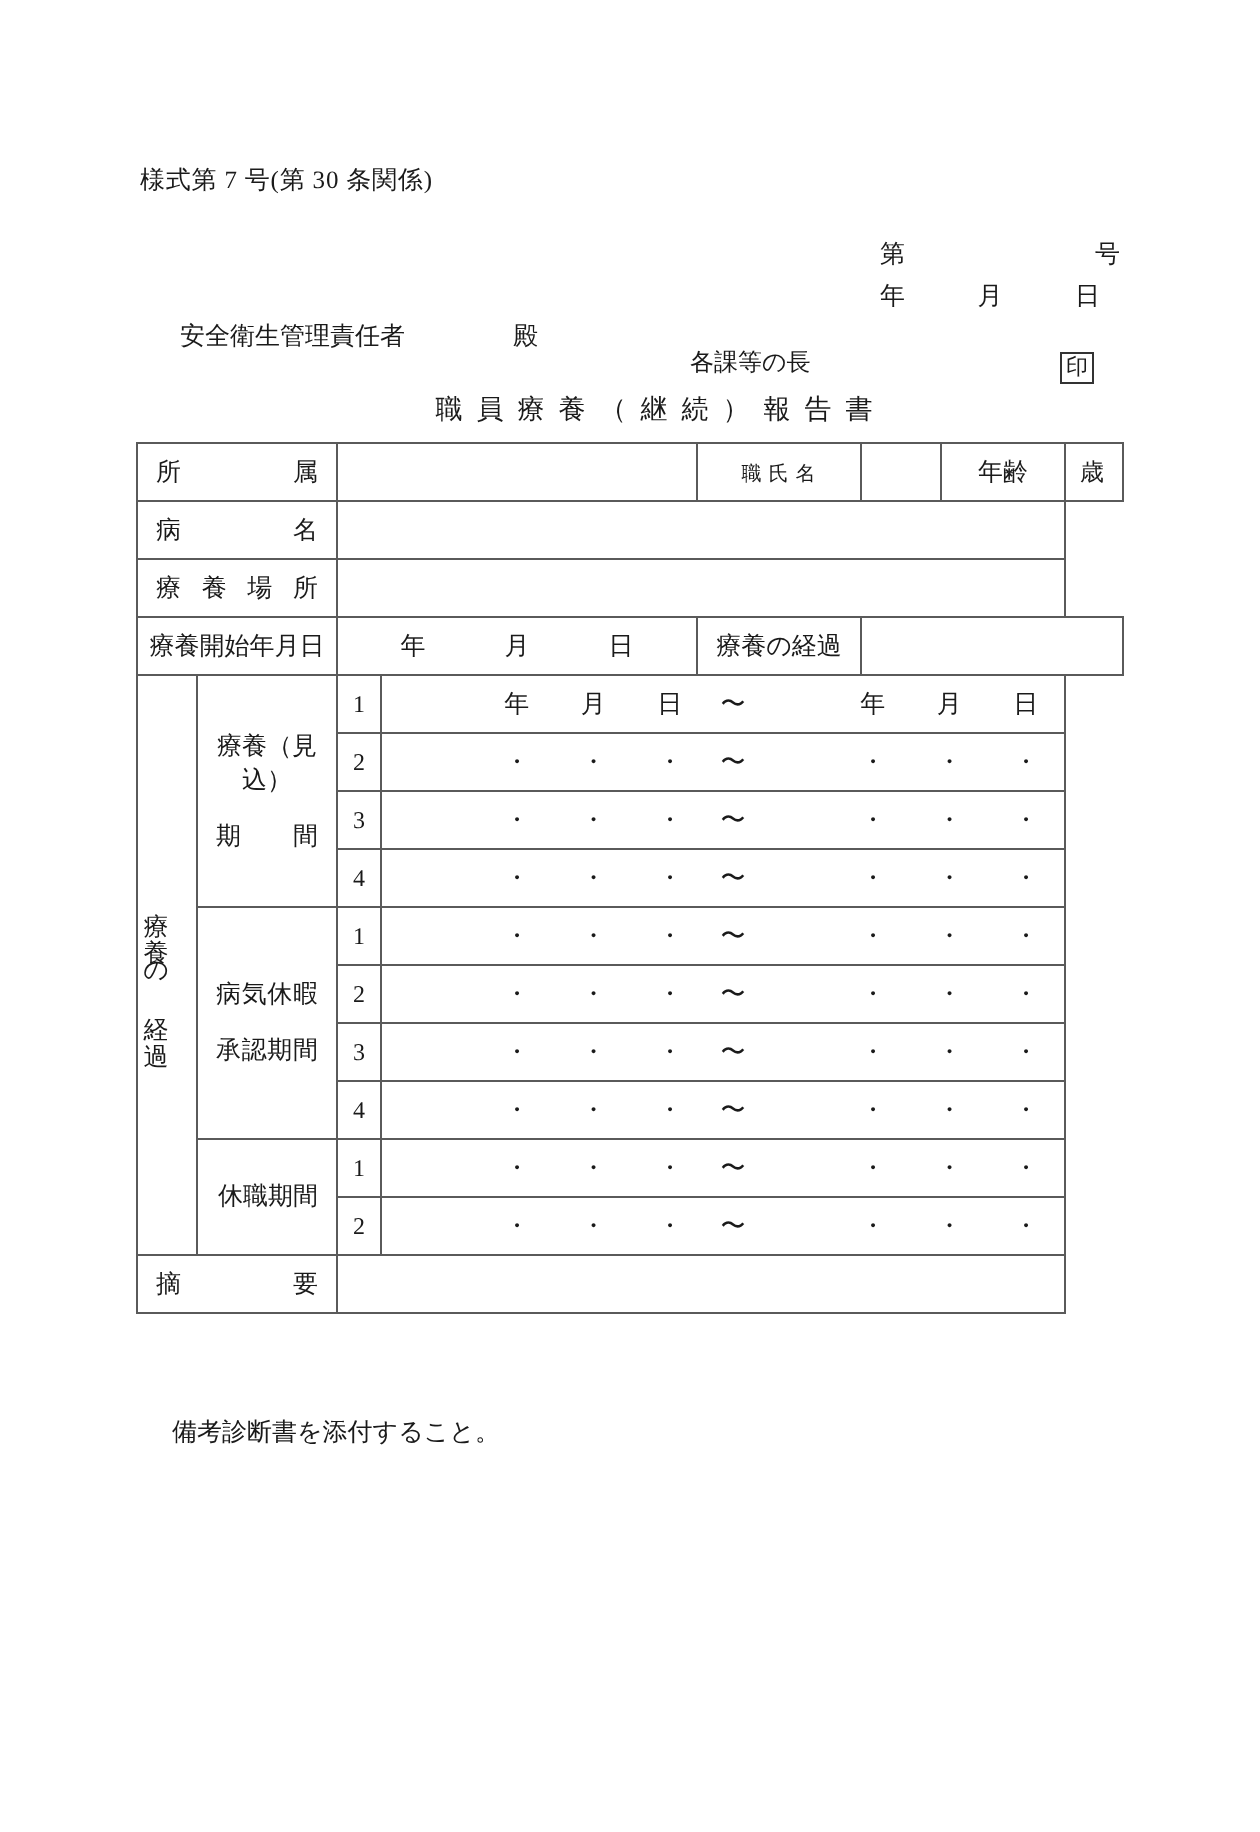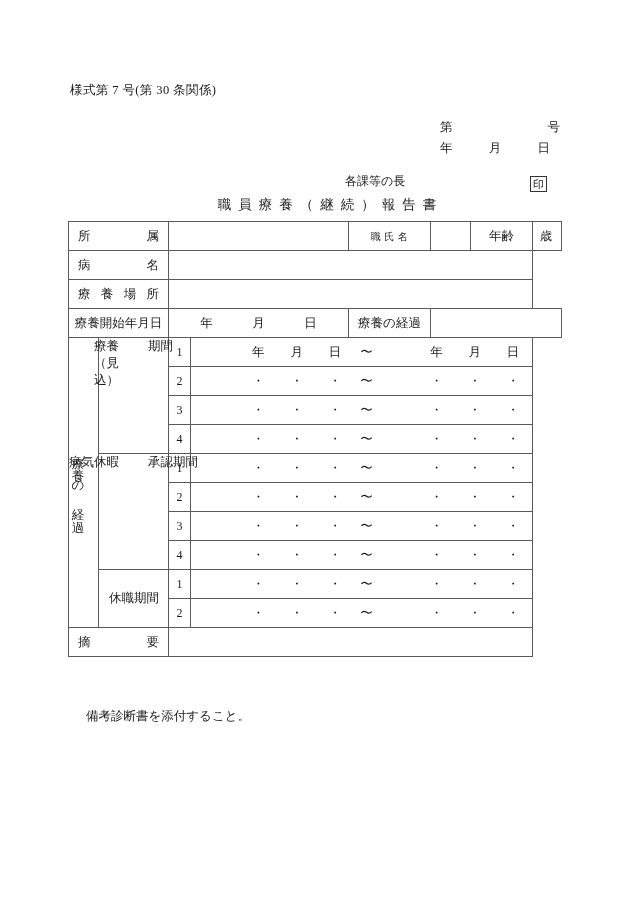--- a/index.html
+++ b/index.html
@@ -151,21 +151,21 @@
     font-size: 12.5px;
     height: 100%;
     display: flex;
     align-items: center;
     justify-content: center;
     padding-top: 6px;
     box-sizing: border-box;
   }
   .sub-label-stack {
     display: flex;
-    flex-direction: row;
+    flex-direction: column;
     justify-content: center;
     height: 100%;
     gap: 11px;
   }
   .sub-label-stack .row-lbl {
     display: flex;
     justify-content: space-between;
     padding: 0 9px;
     font-size: 12.5px;
   }
@@ -200,20 +200,23 @@
     <span>第</span>
     <span>号</span>
   </div>
 
   <div class="doc-date">
     <span>年</span>
     <span>月</span>
     <span>日</span>
   </div>
 
+  <div class="addressee">
+    <span>安全衛生管理責任者</span><span class="honorific">殿</span>
+  </div>
 
   <div class="issuer">各課等の長</div>
   <div class="seal-box">印</div>
 
   <div class="doc-title">職員療養（継続）報告書</div>
 
   <table class="form-table">
     <colgroup>
       <col style="width:30px">
       <col style="width:70px">

